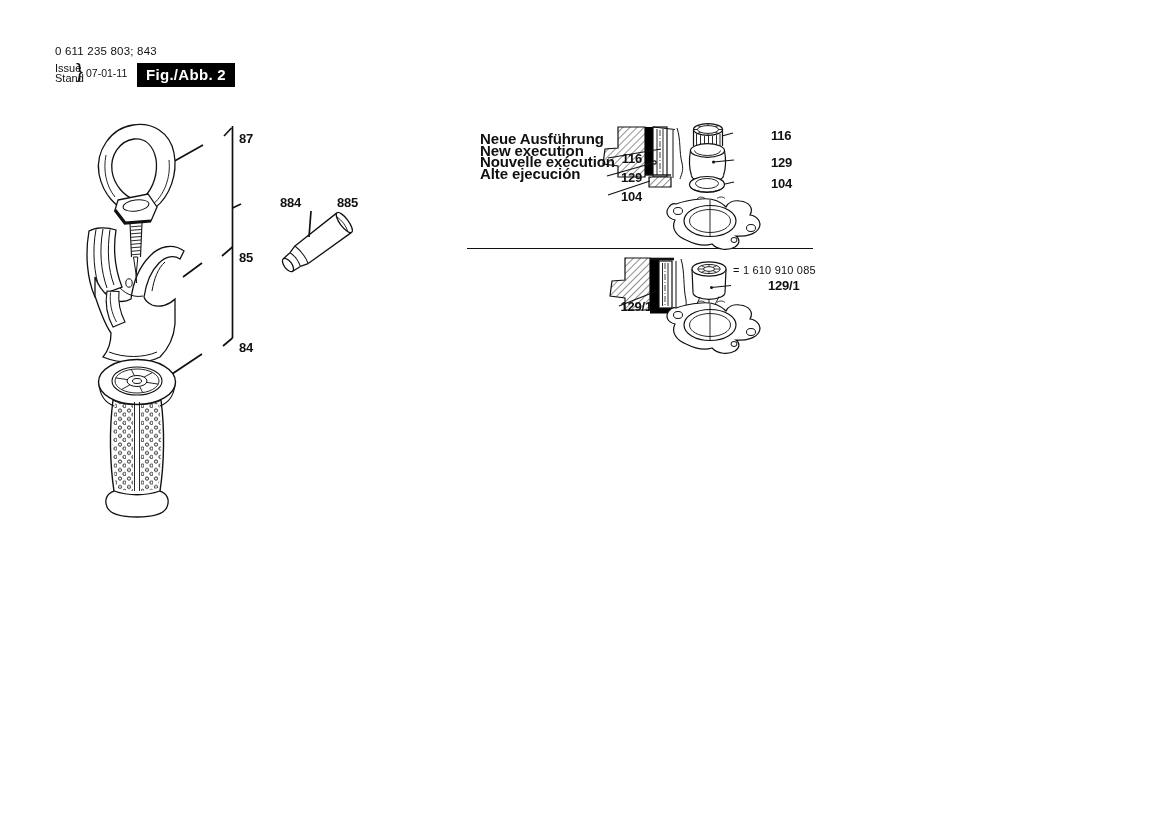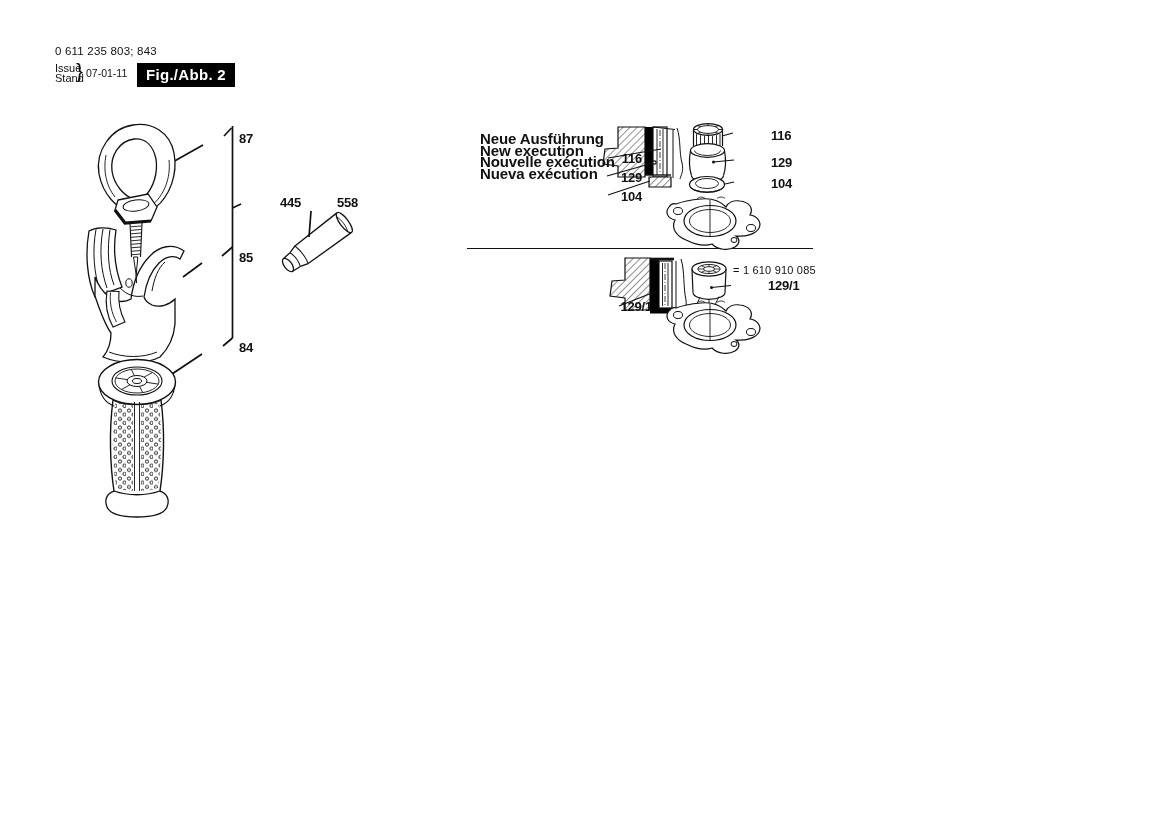--- a/index.html
+++ b/index.html
@@ -225,30 +225,30 @@
   </svg>
 
   <div class="abs partnum" style="left:55px;top:45px">0 611 235 803; 843</div>
   <div class="abs issue" style="left:55px;top:63px">Issue</div>
   <div class="abs issue" style="left:55px;top:73px">Stand</div>
   <div class="abs brace" style="left:76px;top:60px">}</div>
   <div class="abs date" style="left:86px;top:67px">07-01-11</div>
   <div class="abs figbadge" style="left:137px;top:63px">Fig./Abb. 2</div>
 
   <div class="abs lbl" style="left:204px;top:131px">87</div>
-  <div class="abs lbl" style="left:245px;top:195px">445</div>
-  <div class="abs lbl" style="left:302px;top:195px">558</div>
+  <div class="abs lbl" style="left:245px;top:195px">884</div>
+  <div class="abs lbl" style="left:302px;top:195px">885</div>
   <div class="abs lbl" style="left:204px;top:250px">85</div>
   <div class="abs lbl" style="left:204px;top:340px">84</div>
 
   <div class="abs titles" style="left:480px;top:133px">
     <div>Neue Ausführung</div>
     <div>New execution</div>
     <div>Nouvelle exécution</div>
-    <div>Nueva exécution</div>
+    <div>Alte ejecución</div>
   </div>
   <div class="abs lbl ra" style="left:570px;top:151px;width:37px">116</div>
   <div class="abs lbl ra" style="left:570px;top:170px;width:37px">129</div>
   <div class="abs lbl ra" style="left:570px;top:189px;width:37px">104</div>
   <div class="abs lbl" style="left:736px;top:128px">116</div>
   <div class="abs lbl" style="left:736px;top:155px">129</div>
   <div class="abs lbl" style="left:736px;top:176px">104</div>
 
   <div class="abs lbl ra" style="left:580px;top:299px;width:37px">129/1</div>
   <div class="abs eqnum" style="left:733px;top:264px">= 1 610 910 085</div>

